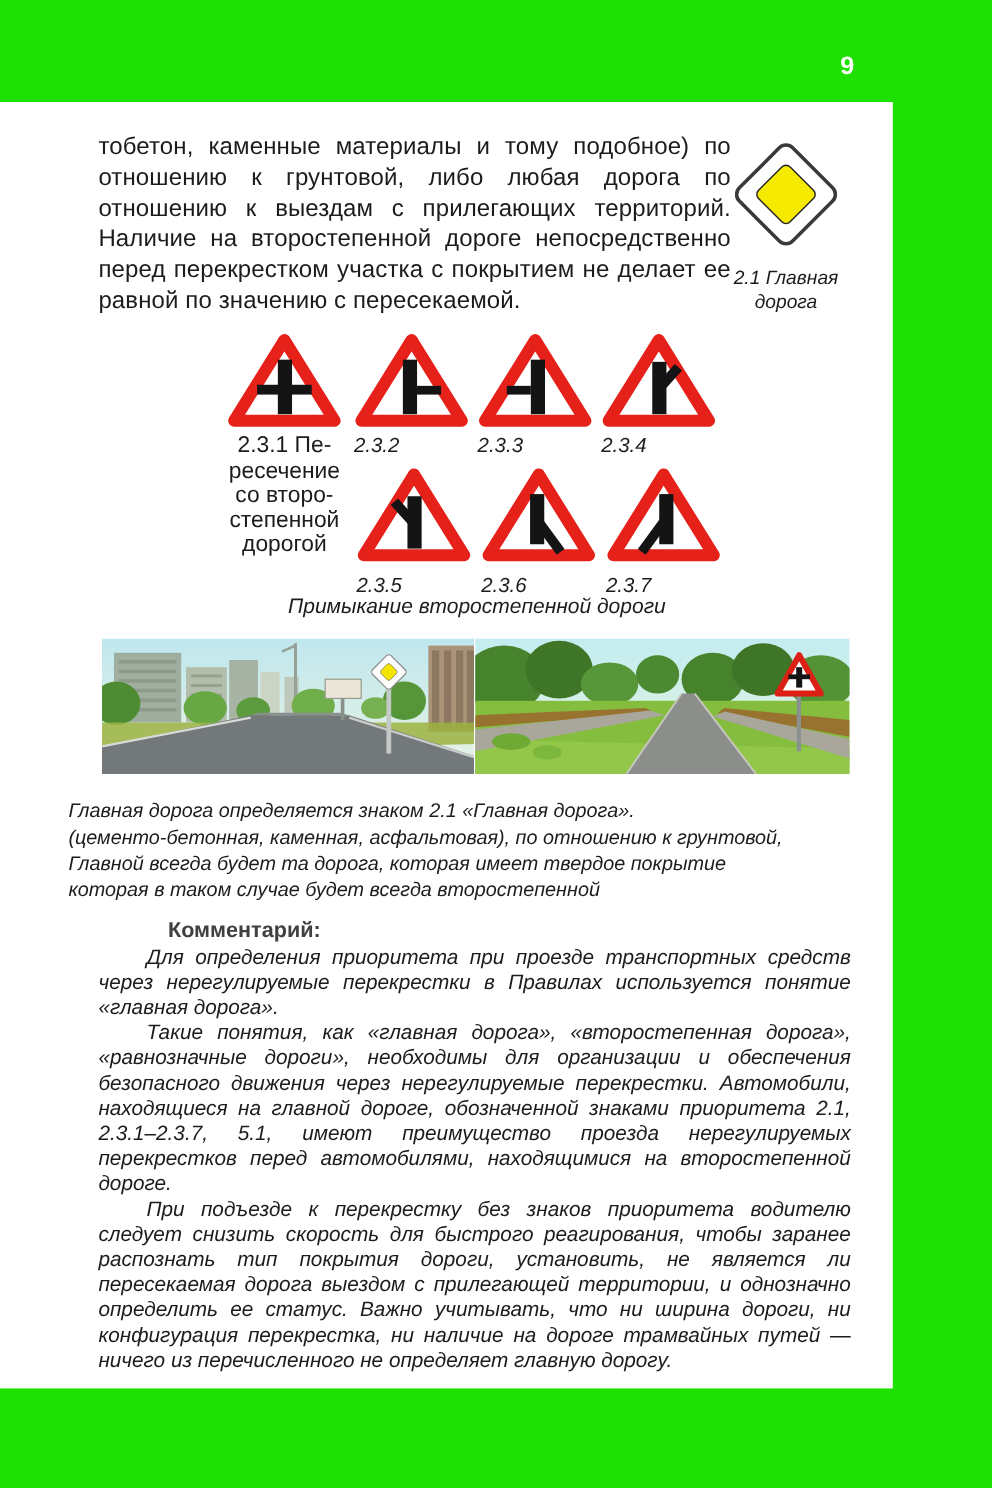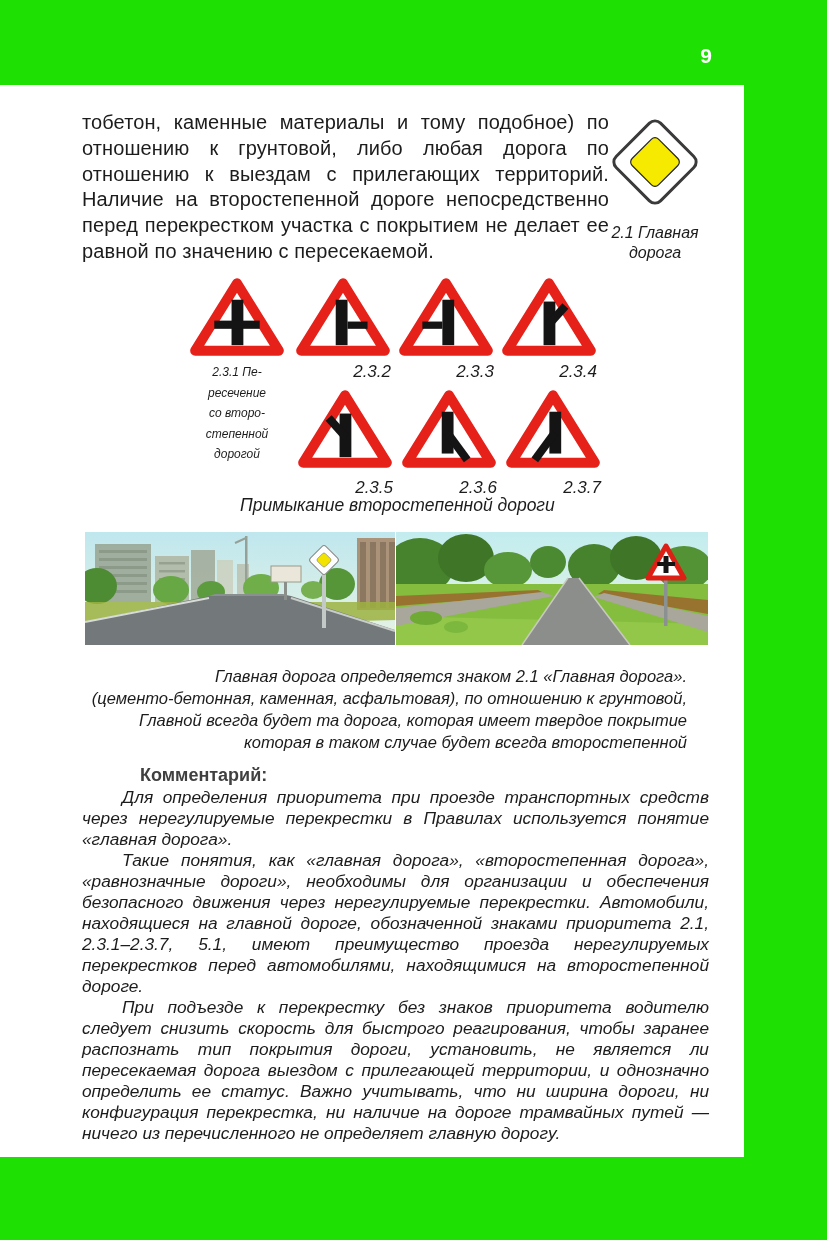--- a/index.html
+++ b/index.html
@@ -21,39 +21,39 @@
   }
   .sign21{position:absolute;left:604px;top:26px;width:102px;height:102px;}
   .sign21cap{
     position:absolute;left:590px;top:138px;width:130px;text-align:center;
     font-style:italic;font-size:16px;line-height:20px;
   }
   .tsign{position:absolute;width:96px;height:80px;}
   .s1{left:189px;top:192px}.s2{left:295px;top:192px}.s3{left:398px;top:192px}.s4{left:501px;top:192px}
   .s5{left:297px;top:304px}.s6{left:401px;top:304px}.s7{left:505px;top:304px}
   .sgl{
-    position:absolute;width:96px;text-align:right;
+    position:absolute;width:96px;text-align:left;
     font-style:italic;font-size:17px;
   }
   .l2{left:295px;top:277px}.l3{left:398px;top:277px}.l4{left:501px;top:277px}
   .l5{left:297px;top:393px}.l6{left:401px;top:393px}.l7{left:505px;top:393px}
   .cap231{
     position:absolute;left:184px;top:277px;width:106px;text-align:center;
-    font-style:italic;font-size:12px;line-height:20.5px;
+    font-size:19px;line-height:20.5px;
   }
   .groupcap{
     position:absolute;left:240px;top:410px;width:420px;text-align:left;
     font-style:italic;font-size:17.5px;
   }
   .photos{
     position:absolute;left:85px;top:447px;width:623px;height:113px;
     display:flex;gap:1px;
   }
   .photocap{
-    position:absolute;left:57px;top:580px;width:630px;text-align:right;
+    position:absolute;left:57px;top:580px;width:630px;text-align:left;
     font-style:italic;font-size:16.5px;line-height:22px;
   }
   .chead{
     position:absolute;left:140px;top:680px;
     color:#404040;font-weight:bold;font-size:18px;
   }
   .ctext{
     position:absolute;left:82px;top:702px;width:627px;
     font-size:17.3px;line-height:21px;text-align:justify;
   }

